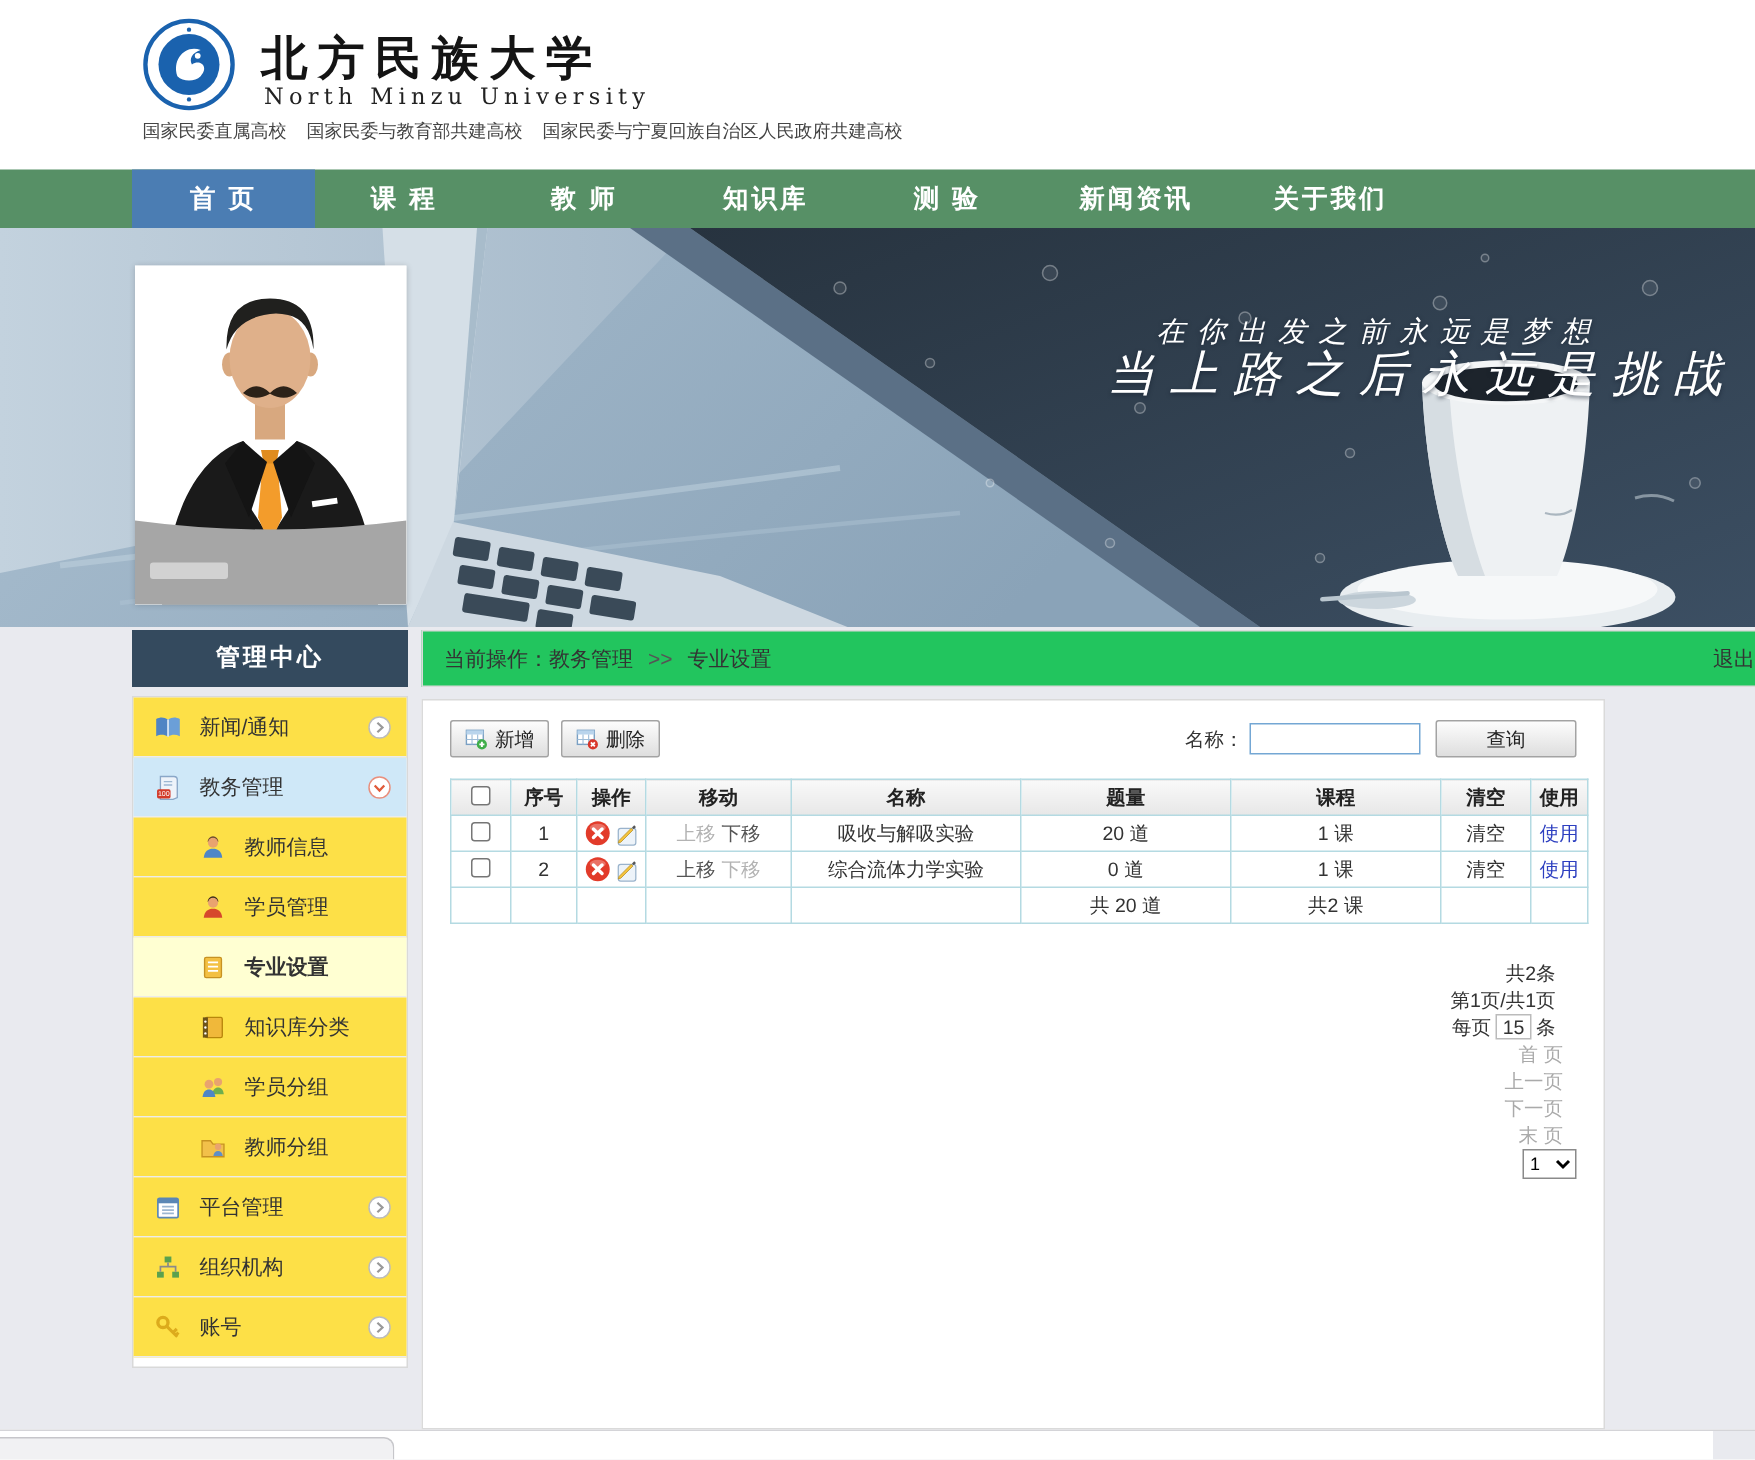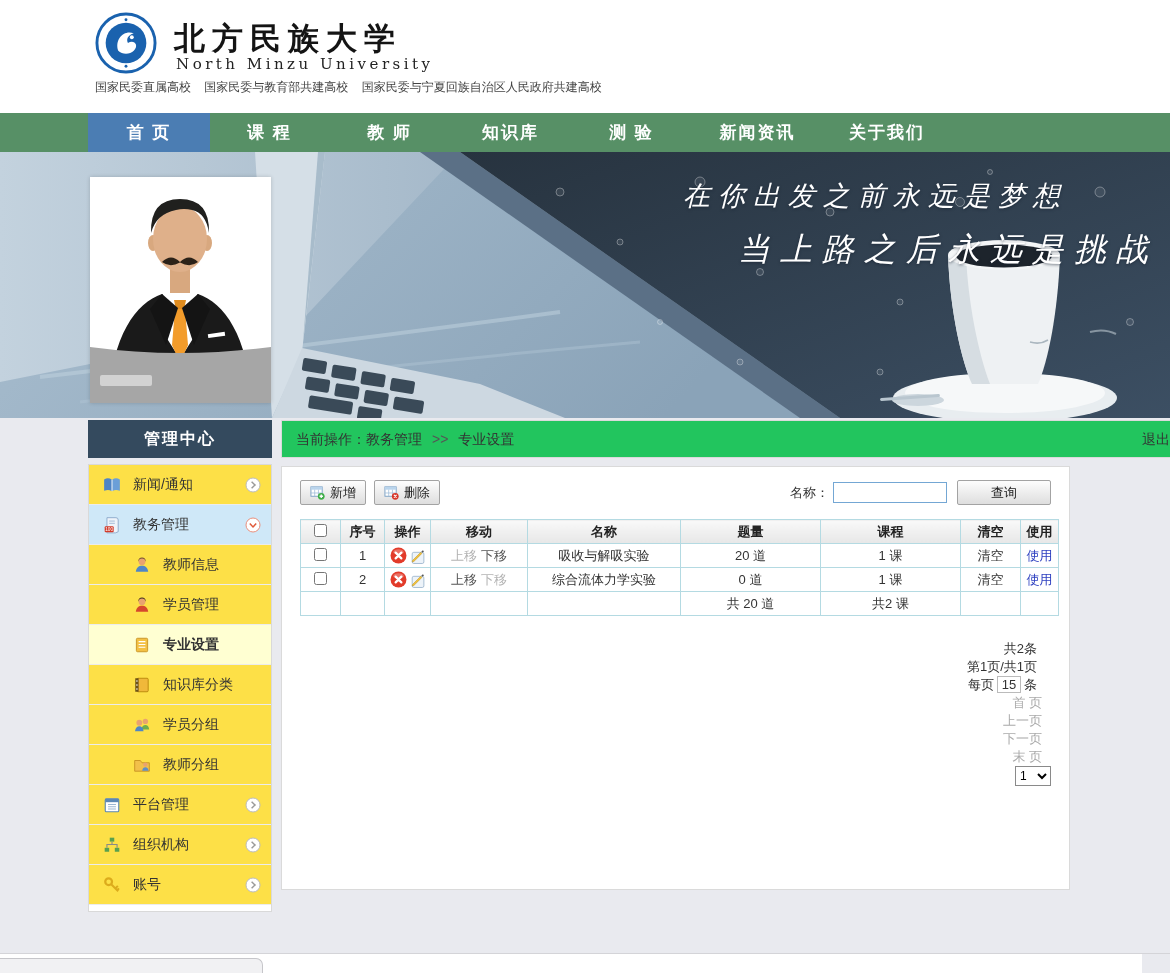--- a/index.html
+++ b/index.html
@@ -16,42 +16,42 @@
   .taglines span { margin-right:10px; }
 
   
   .navbar { position:absolute; left:0; top:113px; width:1170px; height:39px; background:#579066; display:flex; padding-left:88px; }
   .nav-item { height:39px; line-height:39px; text-align:center; color:#fff; font-size:17px; font-weight:bold; letter-spacing:2px; cursor:pointer; }
   .nav-item.active { background:#4b7db3; }
 
   
   .banner { position:absolute; left:0; top:152px; width:1170px; height:266px; overflow:hidden; }
   .slogan { position:absolute; color:#fff; font-family:"DejaVu Serif",serif; font-style:italic; text-shadow:0 1px 3px rgba(20,30,45,.6); white-space:nowrap; }
-  .slogan.l1 { top:26px; right:102px; font-size:27px; letter-spacing:8px; }
+  .slogan.l1 { top:56px; right:102px; font-size:19px; letter-spacing:8px; }
   .slogan.l2 { top:76px; right:12px; font-size:32px; letter-spacing:10px; }
   .avatar-card { position:absolute; left:90px; top:25px; width:181px; height:226px; background:#fff; box-shadow:0 0 4px rgba(0,0,0,.18); }
 
   
   .admin { position:absolute; left:0; top:418px; width:1170px; height:535px; background:#e9eaef; }
   .side-title { position:absolute; left:88px; top:2px; width:184px; height:38px; background:#344a5e; color:#fff; font-size:16px; font-weight:bold; text-align:center; line-height:38px; letter-spacing:2px; }
   .menu { position:absolute; left:88px; top:46px; width:184px; background:#fff; border:1px solid #d9d9d9; padding-bottom:6px; }
   .m-item { position:relative; height:40px; display:flex; align-items:center; border-bottom:1px solid #ececec; font-size:14px; color:#333; cursor:pointer; background:#fde047; }
   .m-item .ic { width:18px; height:18px; margin-left:14px; flex:none; }
   .m-item .lb { margin-left:12px; }
   .m-item .chev { position:absolute; right:10px; width:16px; height:16px; }
   .m-item.active-top { background:#cfe8f8; }
   .m-item.sub .ic { margin-left:44px; }
   .m-item.hl { background:#ffffd2; font-weight:bold; }
 
   .crumb-bar { position:absolute; left:281px; top:2px; width:904px; height:38px; background:#22c55e; border:1px solid #dadada; font-size:14px; color:#333; line-height:36px; padding:0 14px; }
   .crumb-bar .logout { float:right; cursor:pointer; color:#333; text-decoration:none; }
   .crumb-bar b { font-weight:normal; }
   .crumb-sep { margin:0 10px; color:#555; }
 
-  .panel { position:absolute; left:281px; top:48px; width:789px; height:424px; background:#fff; border:1px solid #dadada; padding:13px 18px; }
+  .panel { position:absolute; left:281px; top:48px; width:789px; height:487px; background:#fff; border:1px solid #dadada; padding:13px 18px; }
   .toolbar { display:flex; align-items:center; }
   .btn { display:inline-flex; align-items:center; gap:5px; height:25px; padding:0 9px; border:1px solid #a3a3a3; border-radius:2px; background:linear-gradient(#fdfdfd,#dedede); font-size:13px; color:#222; cursor:pointer; margin-right:8px; }
   .search-zone { margin-left:auto; display:flex; align-items:center; font-size:13px; color:#333; }
   .search-zone input { width:114px; height:21px; border:1px solid #74a7d4; margin-left:4px; font-size:13px; padding:0 3px; }
   .btn.query { width:94px; justify-content:center; margin:0 0 0 10px; }
 
   table.grid { border-collapse:collapse; table-layout:fixed; width:758px; margin-top:14px; font-size:13px; color:#333; }
   table.grid th, table.grid td { border:1px solid #b4dae2; height:24px; text-align:center; padding:0 2px; overflow:hidden; white-space:nowrap; }
   table.grid th { background:linear-gradient(#f9f9f9,#e7e7e7); font-weight:bold; color:#222;margin-left:24px; }
   .mv { cursor:pointer; color:#555; margin:0 2px; }

